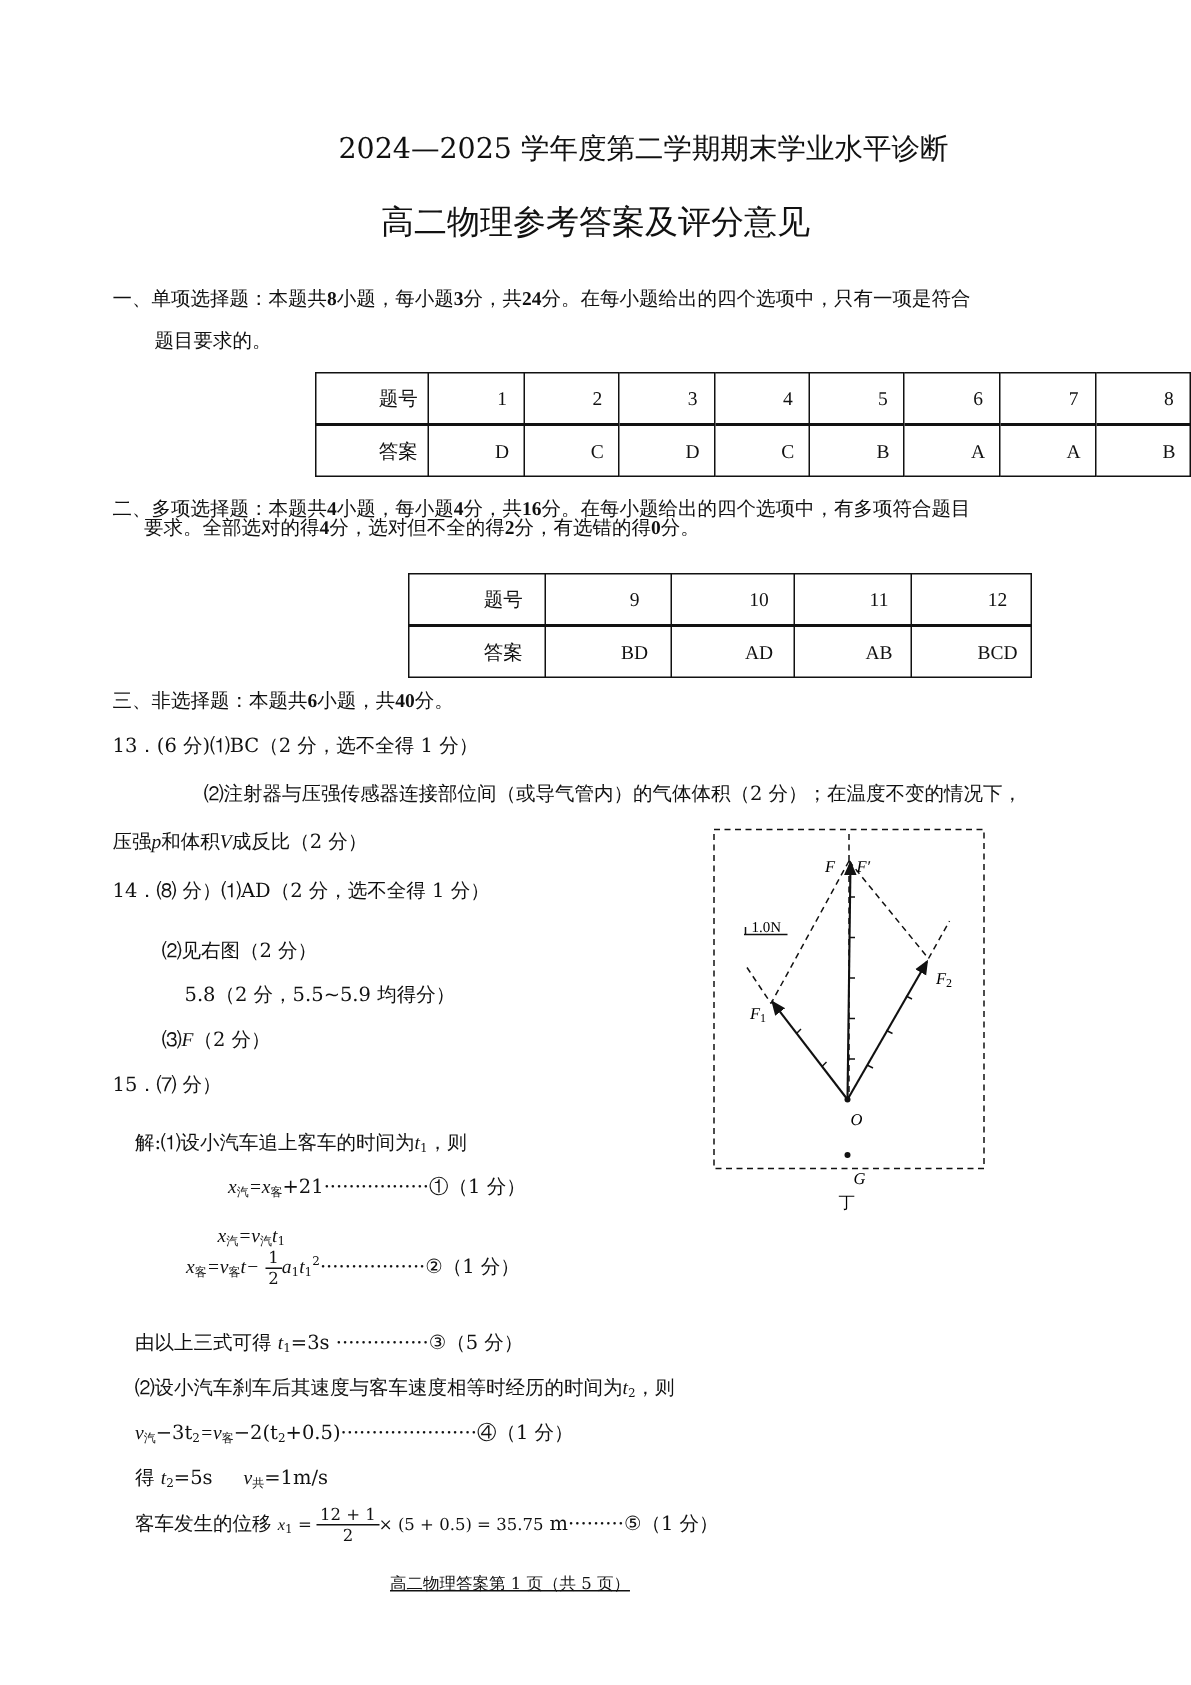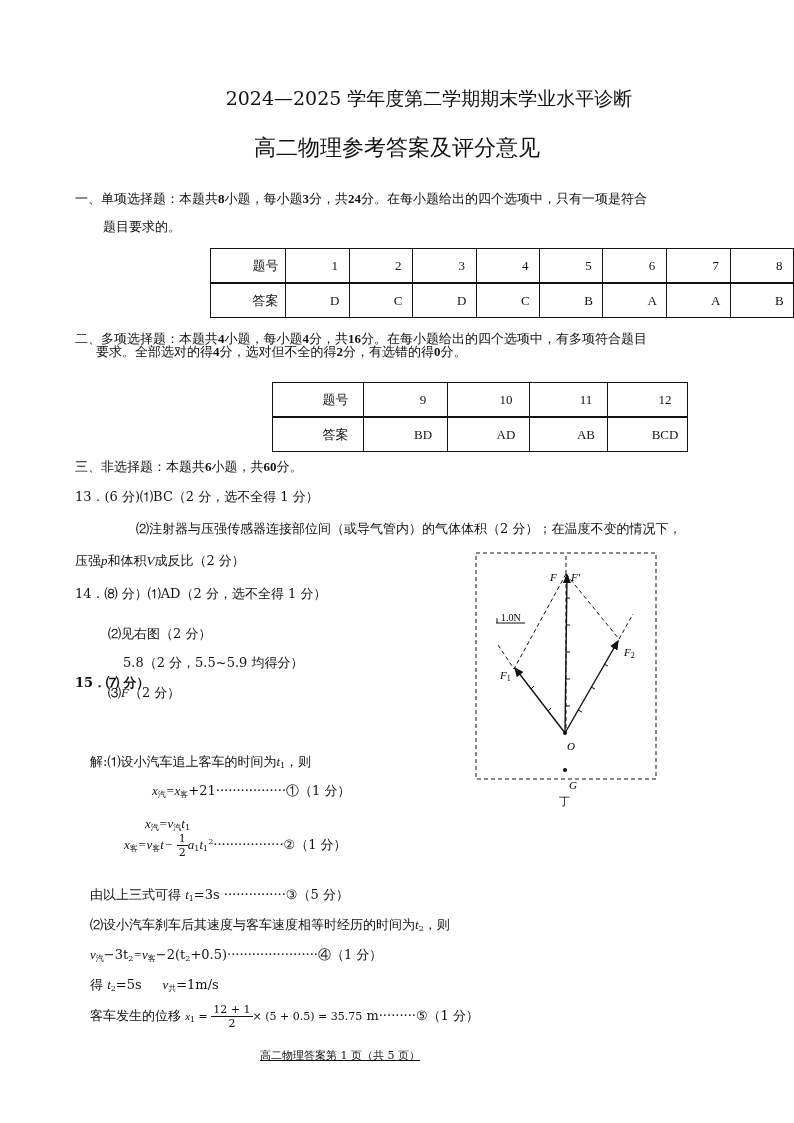--- a/index.html
+++ b/index.html
@@ -81,37 +81,37 @@
     <td>答案</td>
     <td>BD</td>
     <td>AD</td>
     <td>AB</td>
     <td>BCD</td>
   </tr>
 </tbody>
   </table>
 
 <div class="abs" style="top:458px; left:75px;">
-  <span>三、非选择题：本题共</span><span class="b">6</span><span>小题，共</span><span class="b">60</span><span>分。</span>
+  <span>三、非选择题：本题共</span><span class="b">6</span><span>小题，共</span><span class="b">40</span><span>分。</span>
 </div>
 
 <div class="abs" style="top:488px; left:75px;">13．(6 分)⑴BC（2 分，选不全得 1 分）</div>
 <div class="abs" style="top:520px; left:136px;">⑵注射器与压强传感器连接部位间（或导气管内）的气体体积（2 分）；在温度不变的情况下，</div>
 <div class="abs" style="top:552px; left:75px;">
   <span>压强</span><span class="i">p</span><span>和体积</span><span class="i">V</span><span>成反比（2 分）</span>
 </div>
 
 <div class="abs" style="top:585px; left:75px;">14．⑻ 分）⑴AD（2 分，选不全得 1 分）</div>
 <div class="abs" style="top:625px; left:108px;">⑵见右图（2 分）</div>
 <div class="abs" style="top:654px; left:123px;">5.8（2 分，5.5~5.9 均得分）</div>
 <div class="abs" style="top:684px; left:108px;">
   <span>⑶</span><span class="i">F</span><span>（2 分）</span>
 </div>
 
-<div class="abs" style="top:674px; left:75px;font-weight:bold;">15．⑺ 分）</div>
+<div class="abs" style="top:714px; left:75px;">15．⑺ 分）</div>
 <div class="abs" style="top:753px; left:90px;">
   <span>解:⑴设小汽车追上客车的时间为</span><span class="i">t</span><span class="sub">1</span><span>，则</span>
 </div>
 <div class="abs" style="top:782px; left:152px;">
   <span class="i">x</span><span class="sub">汽</span><span class="i">=x</span><span class="sub">客</span><span>+21</span><span>·················</span><span>①（1 分）</span>
 </div>
 <div class="abs" style="top:816px; left:145px;">
   <span class="i">x</span><span class="sub">汽</span><span class="i">=v</span><span class="sub">汽</span><span class="i">t</span><span class="sub">1</span>
 </div>
 <div class="abs" style="top:832px; left:124px;">

